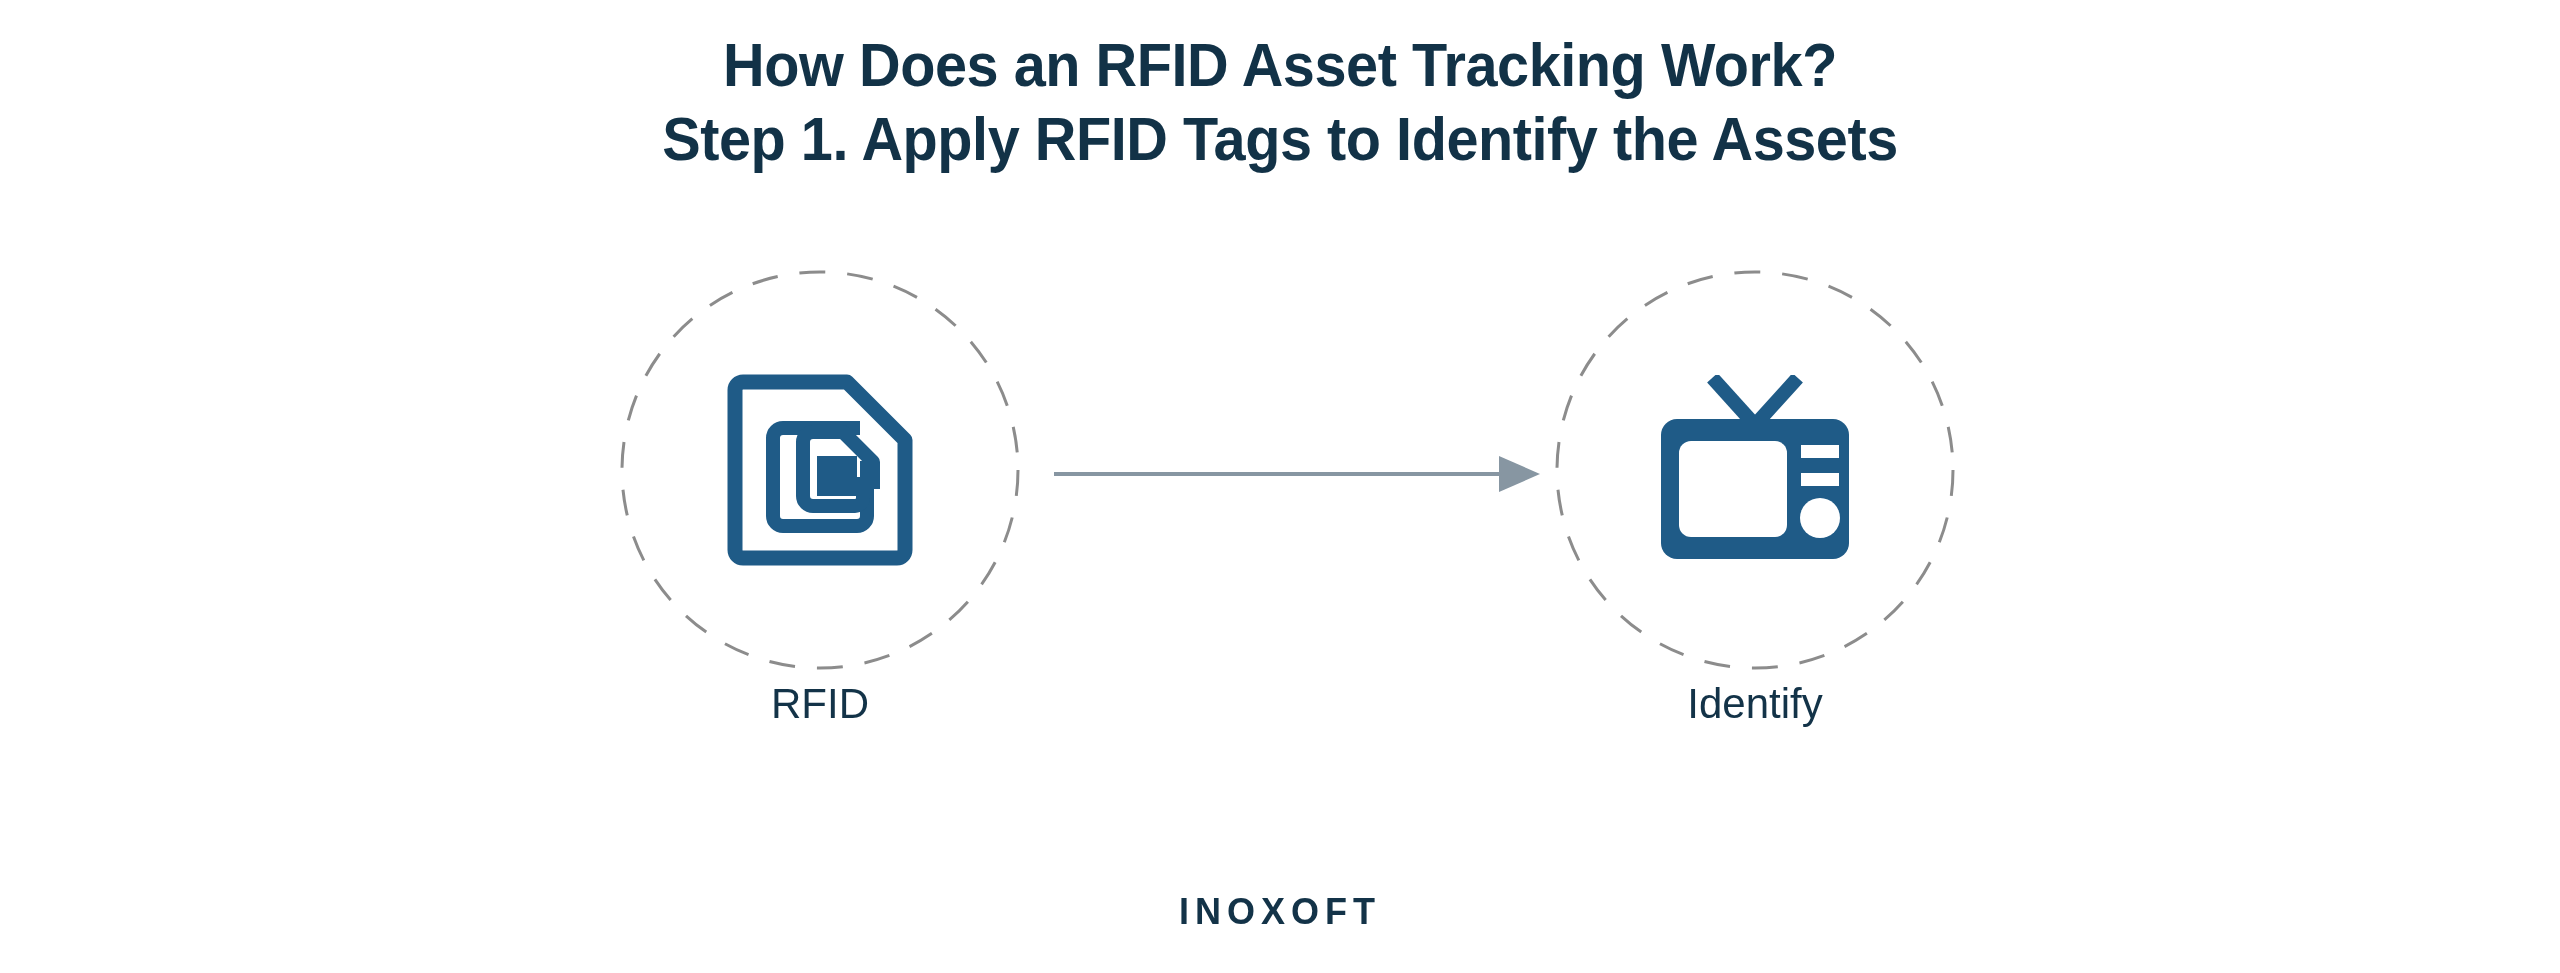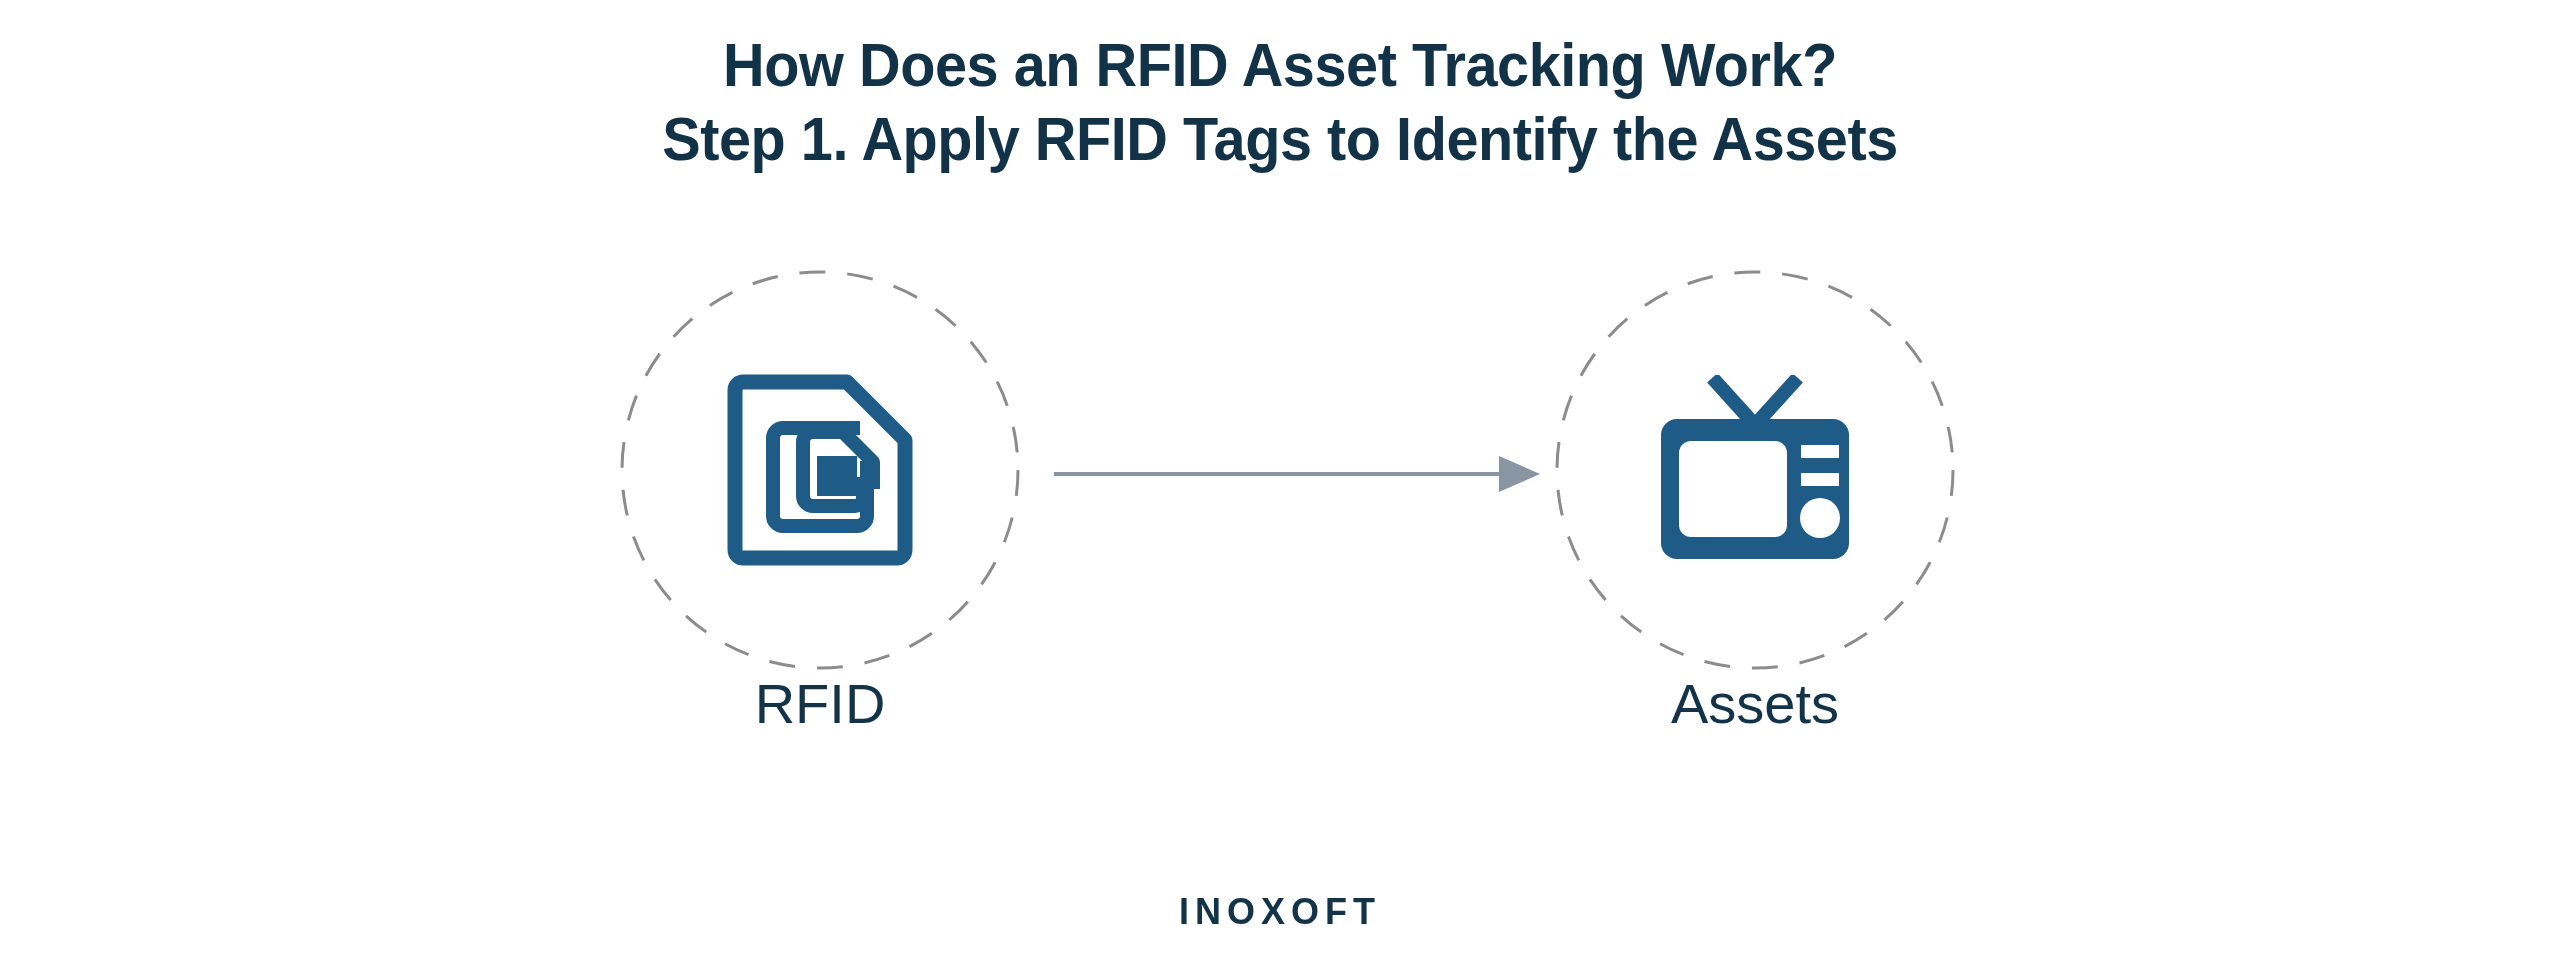--- a/index.html
+++ b/index.html
@@ -81,21 +81,21 @@
     align-items: center;
     justify-content: center;
   }
 
   .node-label {
     position: absolute;
     top: 412px;
     left: -60px;
     width: 524px;
     text-align: center;
-    font-size: 56px;
+    font-size: 42px;
     line-height: 48px;
     font-weight: 400;
     color: #133348;
     white-space: nowrap;
   }
 
   
   .arrow {
     position: absolute;
     left: 1050px;
@@ -173,21 +173,21 @@
           <rect x="6" y="44" width="188" height="140" rx="16" ry="16" fill="#1F5B87"></rect>
 
           <rect x="24" y="66" width="108" height="96" rx="12" ry="12" fill="#ffffff"></rect>
 
           <rect x="146" y="70" width="38" height="13" fill="#ffffff"></rect>
           <rect x="146" y="98" width="38" height="13" fill="#ffffff"></rect>
 
           <circle cx="165" cy="143" r="20" fill="#ffffff"></circle>
         </svg>
       </div>
-      <div class="node-label">Assets</div>
+      <div class="node-label">Identify</div>
     </div>
 
     <div class="arrow">
       <svg width="500" height="52" viewBox="0 0 500 52" xmlns="http://www.w3.org/2000/svg">
         <line x1="4" y1="26" x2="452" y2="26" stroke="#8796A2" stroke-width="4"></line>
         <polygon points="449,8 490,26 449,44" fill="#8796A2"></polygon>
       </svg>
     </div>
 
   </div>

